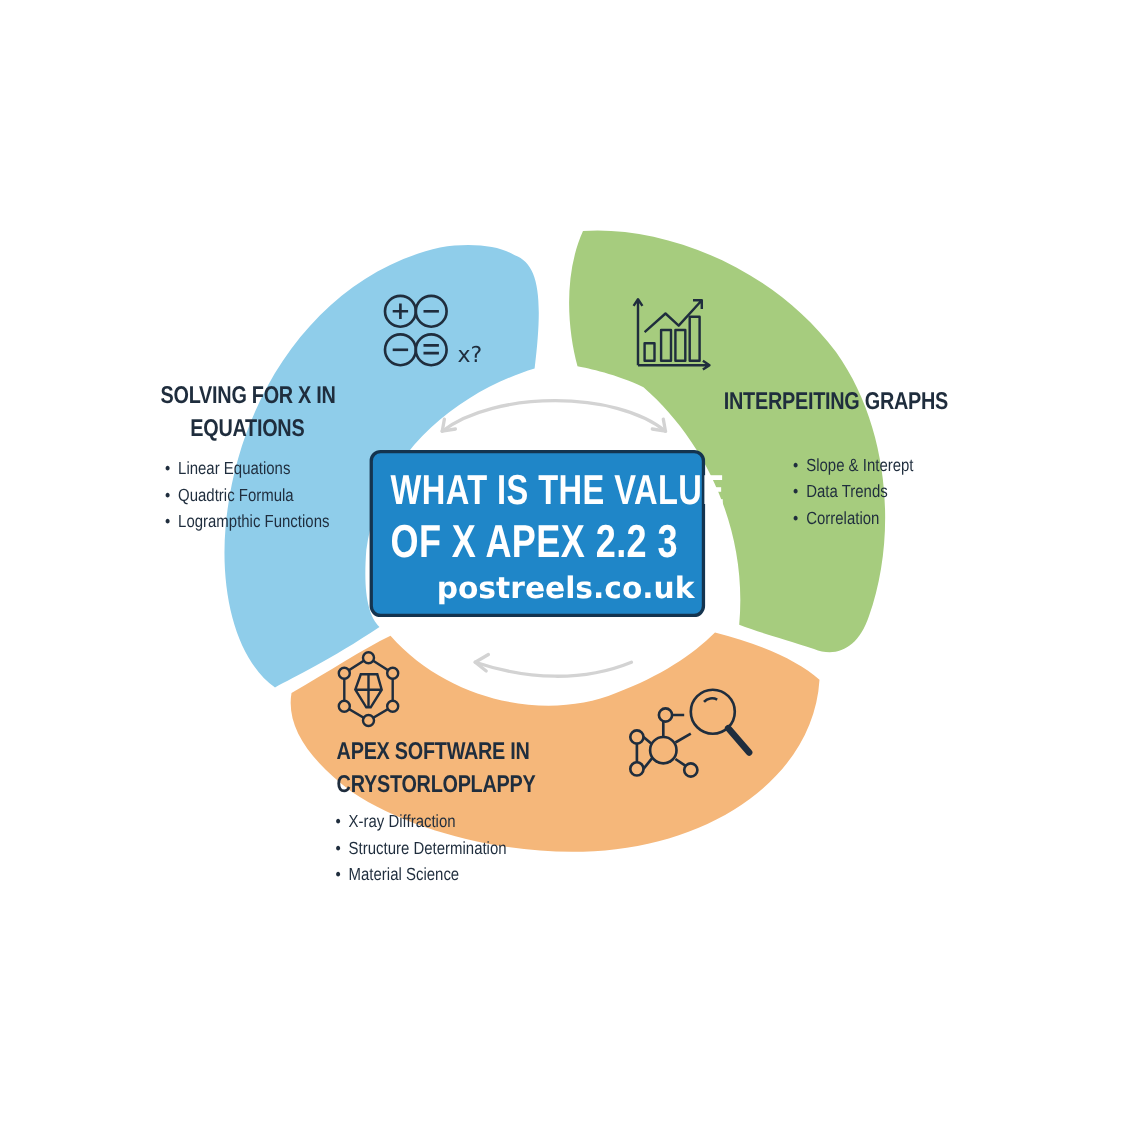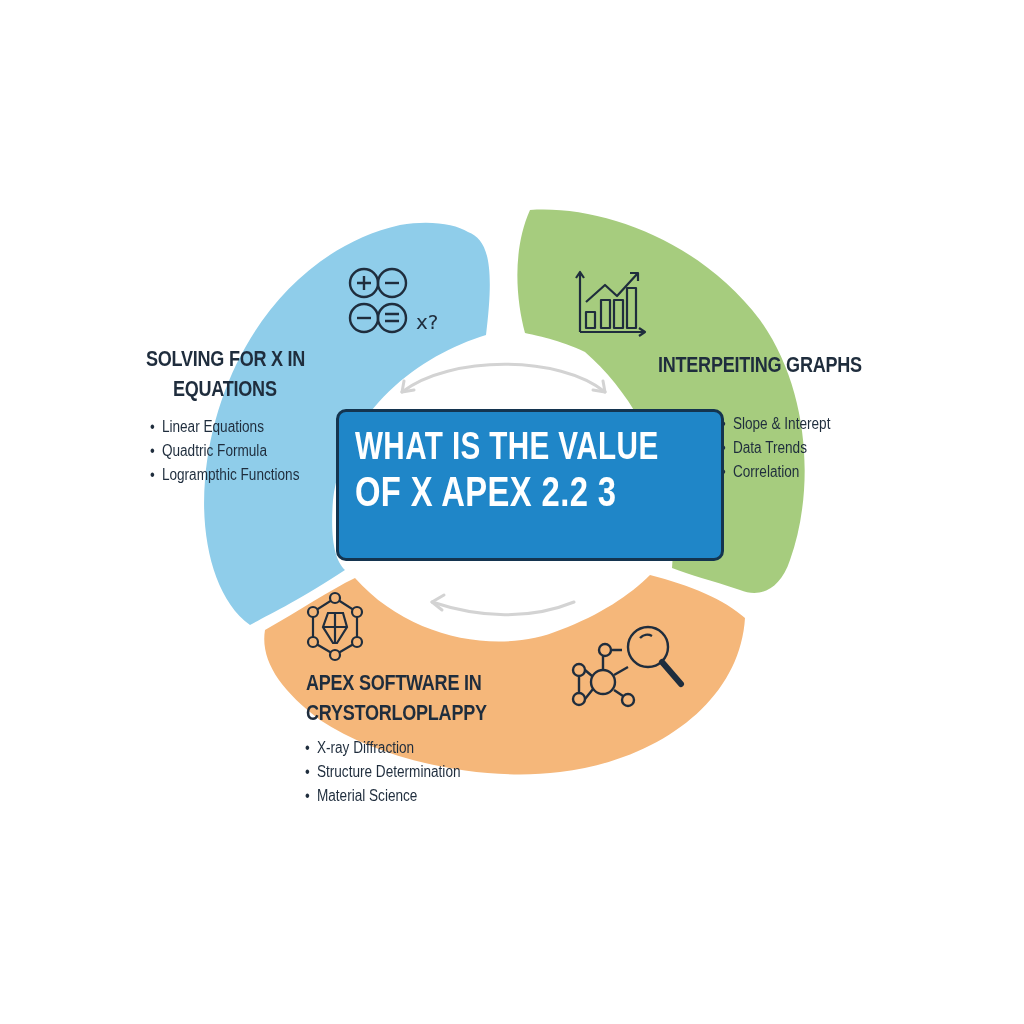--- a/index.html
+++ b/index.html
@@ -6,21 +6,21 @@
   body { width: 1024px; height: 1024px; position: relative; overflow: hidden;
          font-family: "Liberation Sans", "DejaVu Sans", sans-serif; }
   .canvas { position: absolute; left: 0; top: 0; width: 1024px; height: 1024px; }
   .seg-title { position: absolute; color: #1f2d3d; font-family: "Liberation Sans", sans-serif;
                font-weight: 700; font-size: 22px; line-height: 30px; letter-spacing: -0.3px;
                transform: scaleX(0.82); transform-origin: left top; white-space: nowrap; }
   .bullets { position: absolute; margin: 0; padding: 0; list-style: none; color: #1f2d3d;
              font-family: "Liberation Sans", sans-serif; font-size: 16px; line-height: 24px;
              transform: scaleX(0.85); transform-origin: left top; white-space: nowrap; }
   .bullets li::before { content: "\2022"; display: inline-block; width: 14px; }
-  .center-box { position: absolute; left: 336px; top: 409px; width: 388px; height: 152px;
+  .center-box { position: absolute; left: 336px; top: 409px; width: 305px; height: 152px;
                 background: #1f86c8; border: 3px solid #14344f; border-radius: 10px;
                 box-sizing: border-box; color: #ffffff; }
   .center-line { position: absolute; left: 16px; font-family: "Liberation Sans", sans-serif;
                  font-weight: 700; font-size: 38px; line-height: 44px; white-space: nowrap;
                  transform: scaleX(0.78); transform-origin: left top; letter-spacing: 0.5px; }
   .center-url { position: absolute; left: 58px; top: 108px; font-family: "DejaVu Sans", sans-serif;
                 font-weight: 700; font-size: 27px; line-height: 32px; white-space: nowrap; }
 </style>
 </head>
 <body>
@@ -124,13 +124,14 @@
 <div class="seg-title" style="left:306px; top:698px;">CRYSTORLOPLAPPY</div>
 <ul class="bullets" style="left:305px; top:736px;">
   <li>X-ray Diffraction</li>
   <li>Structure Determination</li>
   <li>Material Science</li>
 </ul>
 
 <div class="center-box">
   <div class="center-line" style="top:12px;">WHAT IS THE VALUE</div>
   <div class="center-line" style="top:58px; font-size:42px;">OF X APEX 2.2 3</div>
+  <div class="center-url">postreels.co.uk</div>
 </div>
 
 </body></html>

